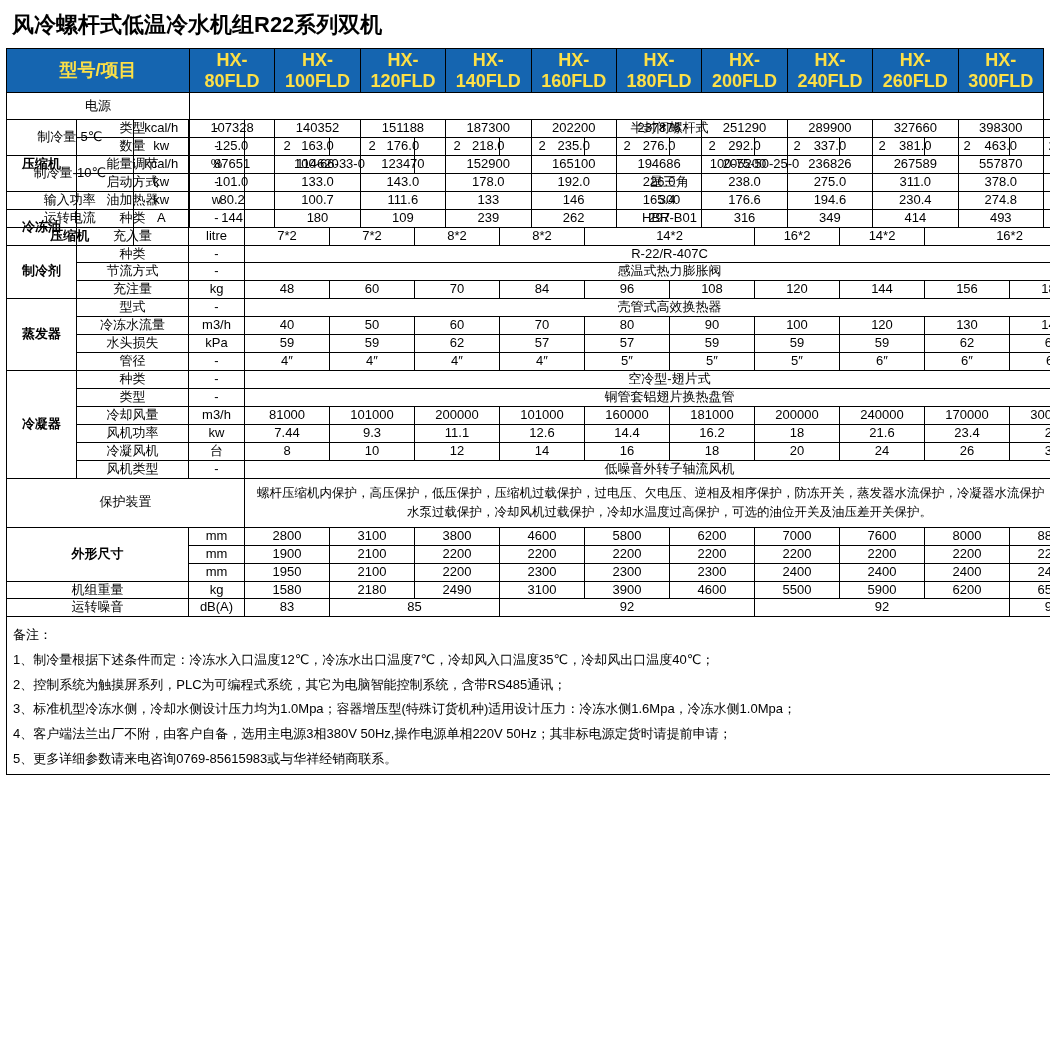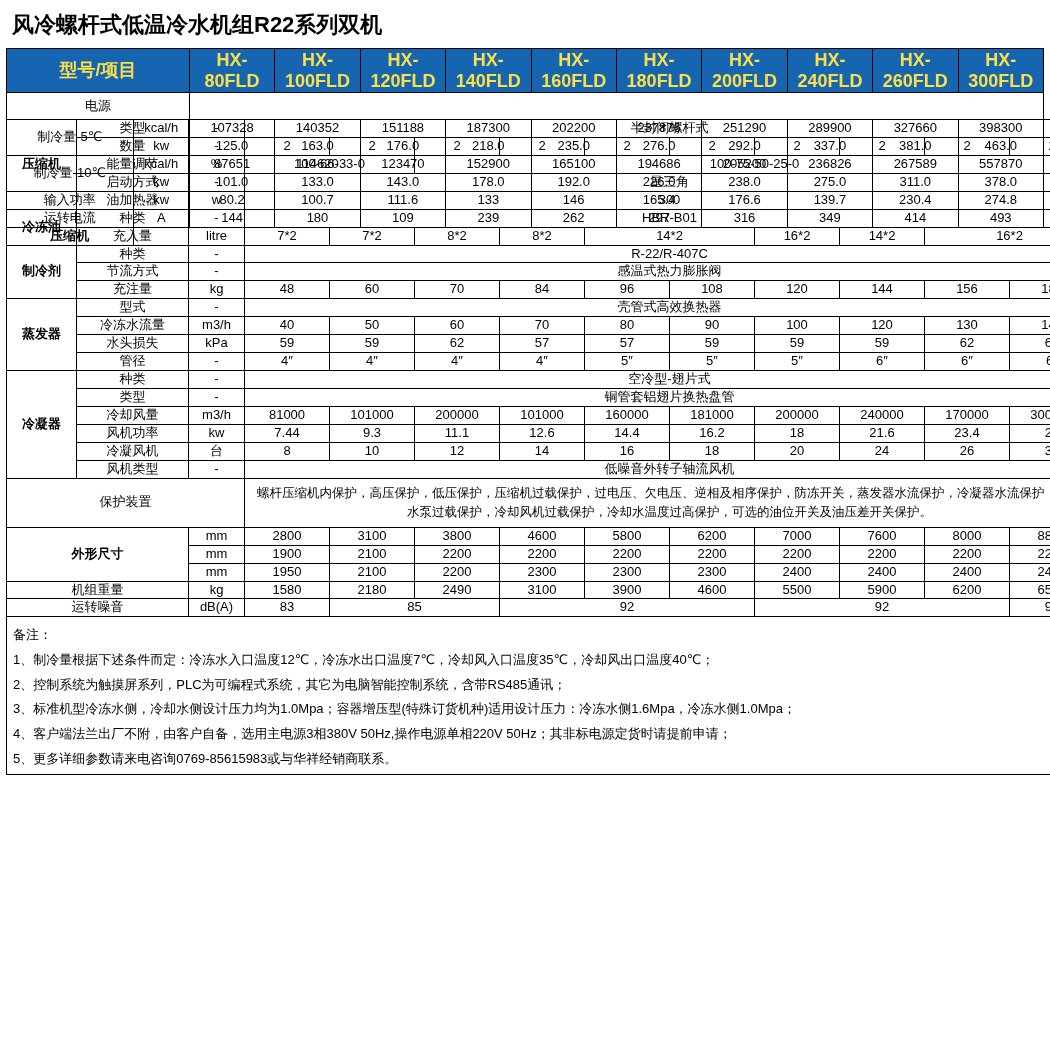--- a/index.html
+++ b/index.html
@@ -119,21 +119,21 @@
       <tr>
         <td>输入功率</td>
         <td class="unit">kw</td>
         <td>80.2</td>
         <td>100.7</td>
         <td>111.6</td>
         <td>133</td>
         <td>146</td>
         <td>165.4</td>
         <td>176.6</td>
-        <td>139.7</td>
+        <td>194.6</td>
         <td>230.4</td>
         <td>274.8</td>
       </tr>
 
       <tr>
         <td>运转电流</td>
         <td class="unit">A</td>
         <td>144</td>
         <td>180</td>
         <td>109</td>

